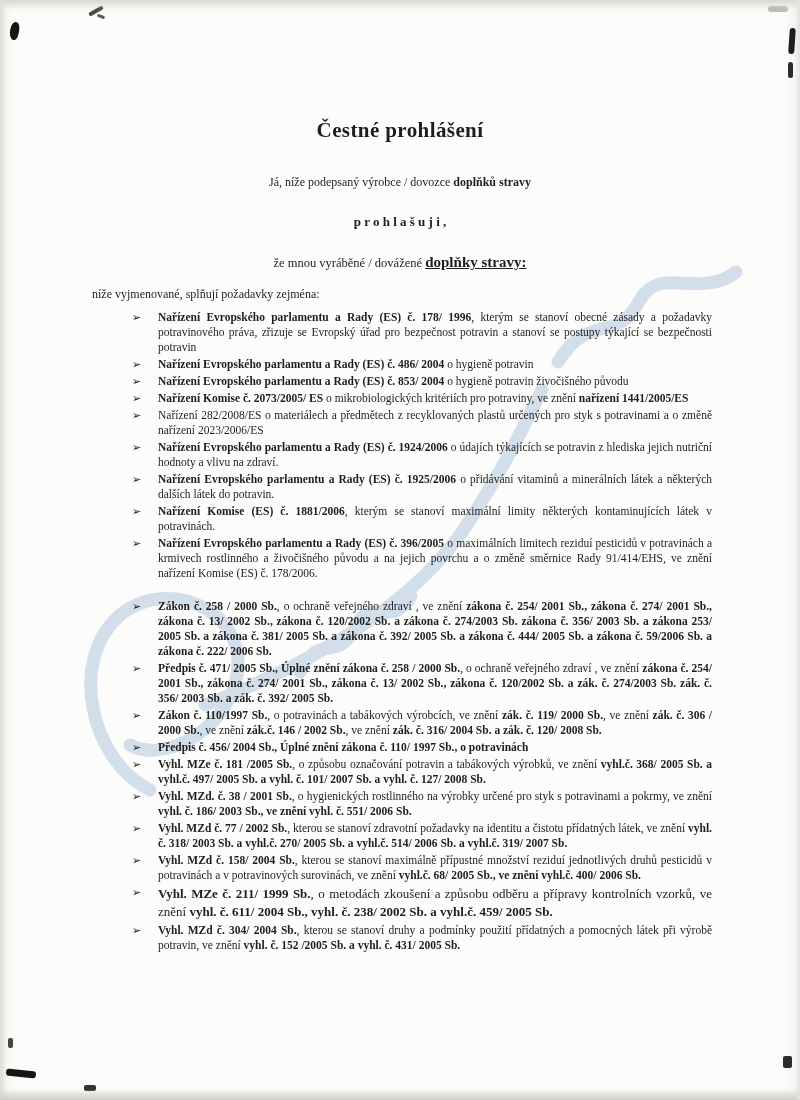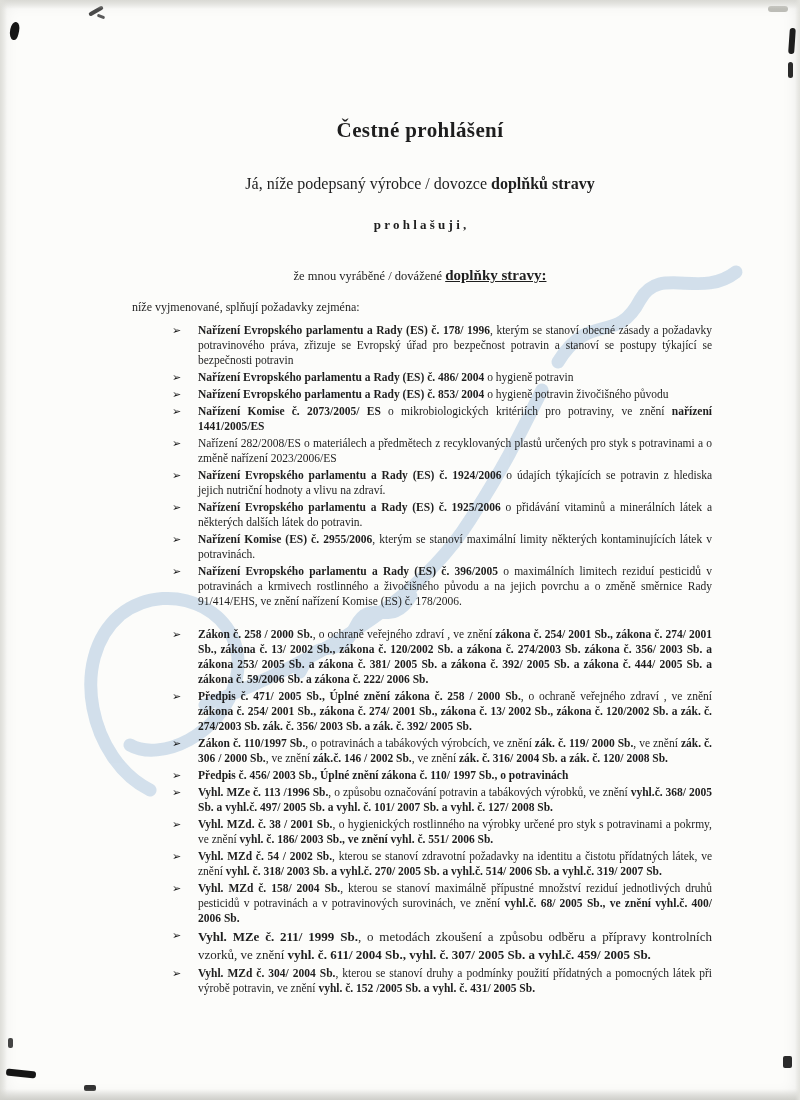--- a/index.html
+++ b/index.html
@@ -19,25 +19,25 @@
   .a2{left:88px;top:9px;width:16px;height:4px;background:#4a4a4a;border-radius:2px;transform:rotate(-30deg);}
   .a3{left:97px;top:15px;width:8px;height:3px;background:#5a5a5a;border-radius:2px;transform:rotate(22deg);}
   .a4{left:789px;top:28px;width:6px;height:26px;background:#1d1d1d;border-radius:3px;transform:rotate(4deg);}
   .a5{left:788px;top:62px;width:5px;height:16px;background:#2a2a2a;border-radius:3px;}
   .a6{left:6px;top:1070px;width:30px;height:7px;background:#151515;border-radius:3px;transform:rotate(6deg);}
   .a7{left:84px;top:1085px;width:12px;height:6px;background:#333;border-radius:2px;}
   .a8{left:783px;top:1056px;width:9px;height:12px;background:#2b2b2b;border-radius:2px;}
   .a9{left:768px;top:6px;width:20px;height:6px;background:#bdbdb7;border-radius:3px;}
   .a10{left:8px;top:1038px;width:5px;height:10px;background:#454545;border-radius:2px;}
 
-  .content{position:relative;padding-top:118px;padding-left:40px;}
+  .content{position:relative;padding-top:118px;}
   .title{font-size:21px;font-weight:bold;text-align:center;margin:0 0 32px 0;letter-spacing:0.4px;}
   .cline{text-align:center;margin:0;}
-  .line1{font-size:16px;}
-  .line2{font-size:13px;font-weight:bold;margin:24px 0 34px 0;}
+  .line1{font-size:12px;}
+  .line2{font-size:13px;font-weight:bold;margin:24px 0 24px 0;}
   .line3{font-size:12.5px;margin-bottom:16px;text-align:center;}
   .line3 .bigbold{font-size:15px;font-weight:bold;text-decoration:underline;}
   .line4{font-size:12px;margin:0 0 8px 92px;}
   .b{font-weight:bold;}
 
   .list{margin:0 88px 0 132px;font-size:11.5px;line-height:15px;}
   .item{display:flex;margin-bottom:2px;}
   .item.gap{margin-top:18px;}
   .item.large{font-size:13px;line-height:18px;}
   .bullet{flex:0 0 26px;font-family:"DejaVu Sans",sans-serif;font-size:11px;line-height:15px;color:#111;}
@@ -108,61 +108,61 @@
         <div class="item">
           <span class="bullet">➢</span>
           <span class="itext"><span class="b">Nařízení Evropského parlamentu a Rady (ES) č. 1924/2006</span><span>  o údajích týkajících se potravin z hlediska jejich nutriční hodnoty a vlivu na zdraví.</span></span>
         </div>
         <div class="item">
           <span class="bullet">➢</span>
           <span class="itext"><span class="b">Nařízení Evropského parlamentu a Rady (ES) č. 1925/2006</span><span>  o přidávání vitaminů a minerálních látek a některých dalších látek do potravin.</span></span>
         </div>
         <div class="item">
           <span class="bullet">➢</span>
-          <span class="itext"><span class="b">Nařízení Komise (ES) č. 2955/2006</span><span>, kterým se stanoví maximální limity některých kontaminujících látek v potravinách.</span></span>
+          <span class="itext"><span class="b">Nařízení Komise (ES) č. 1881/2006</span><span>, kterým se stanoví maximální limity některých kontaminujících látek v potravinách.</span></span>
         </div>
         <div class="item">
           <span class="bullet">➢</span>
           <span class="itext"><span class="b">Nařízení Evropského parlamentu a Rady (ES) č. 396/2005</span><span> o maximálních limitech reziduí pesticidů v potravinách a krmivech rostlinného a živočišného původu a na jejich povrchu a o změně směrnice Rady 91/414/EHS, ve znění nařízení Komise (ES) č. 178/2006.</span></span>
         </div>
         <div class="item gap">
           <span class="bullet">➢</span>
           <span class="itext"><span class="b">Zákon č. 258 / 2000 Sb.</span><span>, o ochraně veřejného zdraví , ve znění </span><span class="b">zákona č. 254/ 2001 Sb., zákona č. 274/ 2001 Sb., zákona č. 13/ 2002 Sb., zákona č. 120/2002 Sb. a zákona č. 274/2003 Sb. zákona č. 356/ 2003 Sb. a zákona 253/ 2005 Sb. a zákona č. 381/ 2005 Sb. a zákona č. 392/ 2005 Sb. a zákona č. 444/ 2005 Sb. a zákona č. 59/2006 Sb. a zákona č. 222/ 2006 Sb.</span></span>
         </div>
         <div class="item">
           <span class="bullet">➢</span>
           <span class="itext"><span class="b">Předpis č. 471/ 2005 Sb., Úplné znění zákona č. 258 / 2000 Sb.</span><span>, o ochraně veřejného zdraví , ve znění </span><span class="b">zákona č. 254/ 2001 Sb., zákona č. 274/ 2001 Sb., zákona č. 13/ 2002 Sb., zákona č. 120/2002 Sb. a zák. č. 274/2003 Sb.  zák. č. 356/ 2003 Sb. a zák. č. 392/ 2005 Sb.</span></span>
         </div>
         <div class="item">
           <span class="bullet">➢</span>
           <span class="itext"><span class="b">Zákon č. 110/1997 Sb.</span><span>, o potravinách a tabákových výrobcích, ve znění </span><span class="b">zák. č. 119/ 2000 Sb.</span><span>, ve znění </span><span class="b">zák. č. 306 / 2000 Sb.</span><span>, ve znění </span><span class="b">zák.č. 146 / 2002 Sb.</span><span>, ve znění </span><span class="b">zák. č. 316/ 2004 Sb. a zák. č. 120/ 2008 Sb.</span></span>
         </div>
         <div class="item">
           <span class="bullet">➢</span>
-          <span class="itext"><span class="b">Předpis č. 456/ 2003 Sb., Úplné znění zákona č. 110/ 1997 Sb., o potravinách</span></span>
+          <span class="itext"><span class="b">Předpis č. 456/ 2004 Sb., Úplné znění zákona č. 110/ 1997 Sb., o potravinách</span></span>
         </div>
         <div class="item">
           <span class="bullet">➢</span>
-          <span class="itext"><span class="b">Vyhl. MZe č. 113 /1996 Sb.</span><span>, o způsobu označování potravin a tabákových výrobků, ve znění </span><span class="b">vyhl.č. 368/ 2005 Sb. a vyhl.č. 497/ 2005 Sb. a vyhl. č. 101/ 2007 Sb. a vyhl. č. 127/ 2008 Sb.</span></span>
+          <span class="itext"><span class="b">Vyhl. MZe č. 181 /2005 Sb.</span><span>, o způsobu označování potravin a tabákových výrobků, ve znění </span><span class="b">vyhl.č. 368/ 2005 Sb. a vyhl.č. 497/ 2005 Sb. a vyhl. č. 101/ 2007 Sb. a vyhl. č. 127/ 2008 Sb.</span></span>
         </div>
         <div class="item">
           <span class="bullet">➢</span>
           <span class="itext"><span class="b">Vyhl. MZd. č. 38 / 2001 Sb.</span><span>, o hygienických rostlinného na výrobky určené pro styk s potravinami a pokrmy, ve znění </span><span class="b">vyhl. č. 186/ 2003 Sb., ve znění vyhl. č. 551/ 2006 Sb.</span></span>
         </div>
         <div class="item">
           <span class="bullet">➢</span>
-          <span class="itext"><span class="b">Vyhl. MZd č. 54 / 2002 Sb.</span><span>, kterou se stanoví zdravotní požadavky na identitu a čistotu přídatných látek, ve znění </span><span class="b">vyhl. č. 318/ 2003 Sb. a vyhl.č. 270/ 2005 Sb. a vyhl.č. 514/ 2006 Sb. a vyhl.č. 319/ 2007 Sb.</span></span>
+          <span class="itext"><span class="b">Vyhl. MZd č. 77 / 2002 Sb.</span><span>, kterou se stanoví zdravotní požadavky na identitu a čistotu přídatných látek, ve znění </span><span class="b">vyhl. č. 318/ 2003 Sb. a vyhl.č. 270/ 2005 Sb. a vyhl.č. 514/ 2006 Sb. a vyhl.č. 319/ 2007 Sb.</span></span>
         </div>
         <div class="item">
           <span class="bullet">➢</span>
           <span class="itext"><span class="b">Vyhl. MZd č. 158/ 2004 Sb.</span><span>, kterou se stanoví maximálně přípustné množství reziduí jednotlivých druhů pesticidů v potravinách a v potravinových surovinách, ve znění </span><span class="b">vyhl.č. 68/ 2005 Sb., ve znění vyhl.č. 400/ 2006 Sb.</span></span>
         </div>
         <div class="item large">
           <span class="bullet">➢</span>
-          <span class="itext"><span class="b">Vyhl. MZe č. 211/ 1999 Sb.</span><span>, o metodách zkoušení a způsobu odběru a přípravy kontrolních vzorků, ve znění </span><span class="b">vyhl. č. 611/ 2004 Sb., vyhl. č. 307/ 2005 Sb. a vyhl.č. 459/ 2005 Sb.</span></span>
+          <span class="itext"><span class="b">Vyhl. MZe č. 211/ 1999 Sb.</span><span>, o metodách zkoušení a způsobu odběru a přípravy kontrolních vzorků, ve znění </span><span class="b">vyhl. č. 611/ 2004 Sb., vyhl. č. 238/ 2002 Sb. a vyhl.č. 459/ 2005 Sb.</span></span>
         </div>
         <div class="item">
           <span class="bullet">➢</span>
           <span class="itext"><span class="b">Vyhl. MZd č. 304/ 2004 Sb.</span><span>, kterou se stanoví druhy a podmínky použití přídatných a pomocných látek při výrobě potravin, ve znění </span><span class="b">vyhl. č. 152 /2005 Sb. a vyhl. č. 431/ 2005 Sb.</span></span>
         </div>
       </div>
   </div>
 </div>
 
 </body></html>

